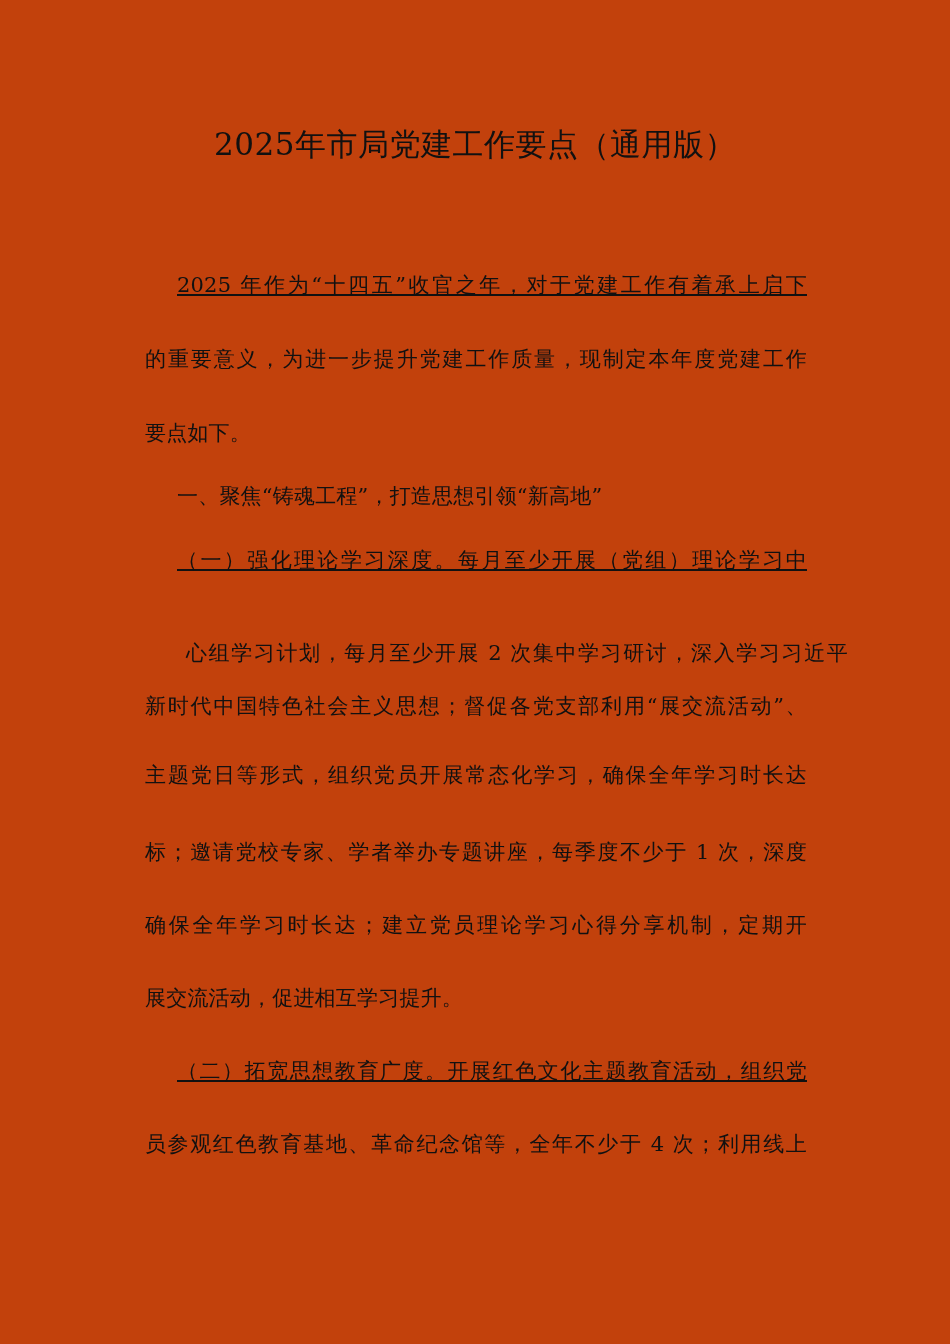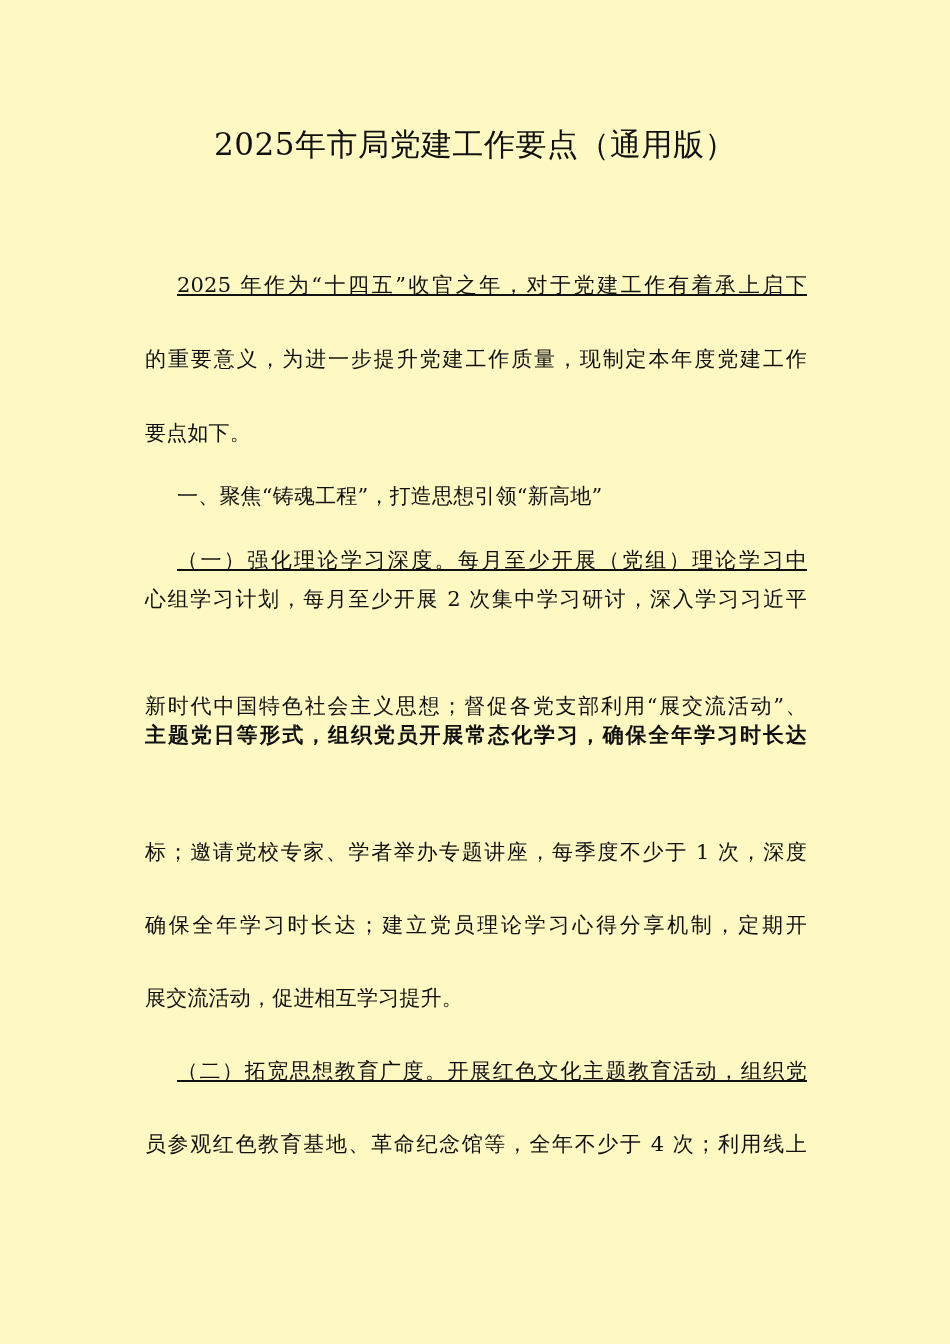--- a/index.html
+++ b/index.html
@@ -13,21 +13,21 @@
       position: relative;
       overflow: hidden;
       font-family: "DejaVu Serif", "Liberation Serif", serif;
       color: #111111;
     }
     .page {
       position: absolute;
       left: 0; top: 0;
       width: 950px;
       height: 1344px;
-      background: #fef9c3;
+      background: #c2410c;
     }
     .title {
       position: absolute;
       left: 0;
       top: 124px;
       width: 950px;
       text-align: center;
       font-size: 31px;
       line-height: 40px;
       letter-spacing: 0.5px;
@@ -72,23 +72,23 @@
     <div class="line" style="top:344px;">的重要意义，为进一步提升党建工作质量，现制定本年度党建工作</div>
     <div class="line last" style="top:418px;">要点如下。</div>
   </div>
 
   <div>
     <div class="line indent-heading" style="top:481px;">一、聚焦“铸魂工程”，打造思想引领“新高地”</div>
   </div>
 
   <div>
     <div class="line indent" style="top:545px;">（一）强化理论学习深度。每月至少开展（党组）理论学习中</div>
-    <div class="line" style="top:584px;">心组学习计划，每月至少开展 2 次集中学习研讨，深入学习习近平</div>
+    <div class="line" style="top:638px;margin-left:41px;">心组学习计划，每月至少开展 2 次集中学习研讨，深入学习习近平</div>
     <div class="line" style="top:691px;">新时代中国特色社会主义思想；督促各党支部利用“展交流活动”、</div>
-    <div class="line" style="top:720px;font-weight:bold;">主题党日等形式，组织党员开展常态化学习，确保全年学习时长达</div>
+    <div class="line" style="top:760px;">主题党日等形式，组织党员开展常态化学习，确保全年学习时长达</div>
     <div class="line" style="top:837px;">标；邀请党校专家、学者举办专题讲座，每季度不少于 1 次，深度</div>
     <div class="line" style="top:910px;">确保全年学习时长达；建立党员理论学习心得分享机制，定期开</div>
     <div class="line last" style="top:983px;">展交流活动，促进相互学习提升。</div>
   </div>
 
   <div>
     <div class="line indent" style="top:1056px;">（二）拓宽思想教育广度。开展红色文化主题教育活动，组织党</div>
     <div class="line" style="top:1129px;">员参观红色教育基地、革命纪念馆等，全年不少于 4 次；利用线上</div>
   </div>
 

